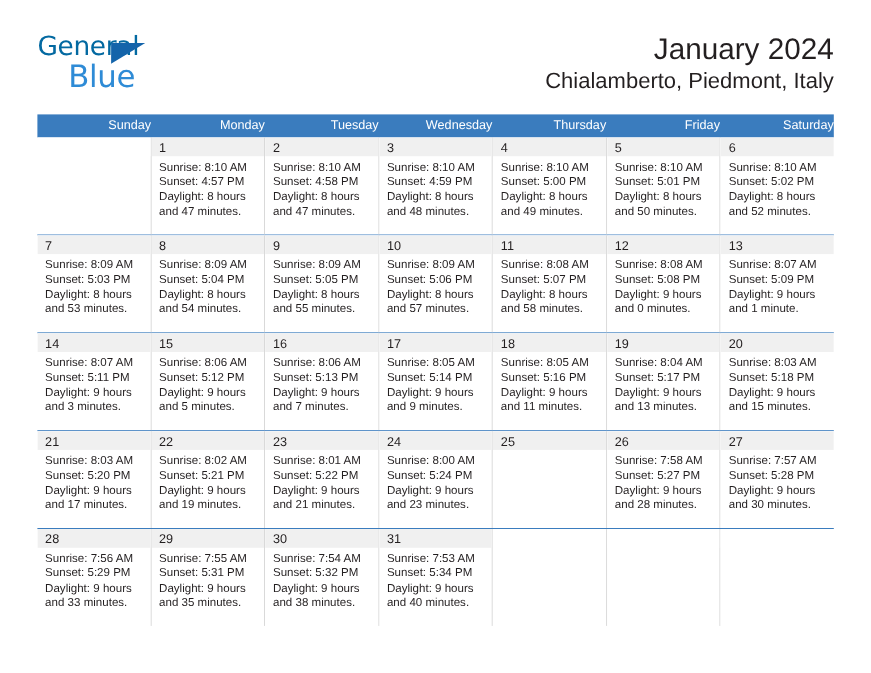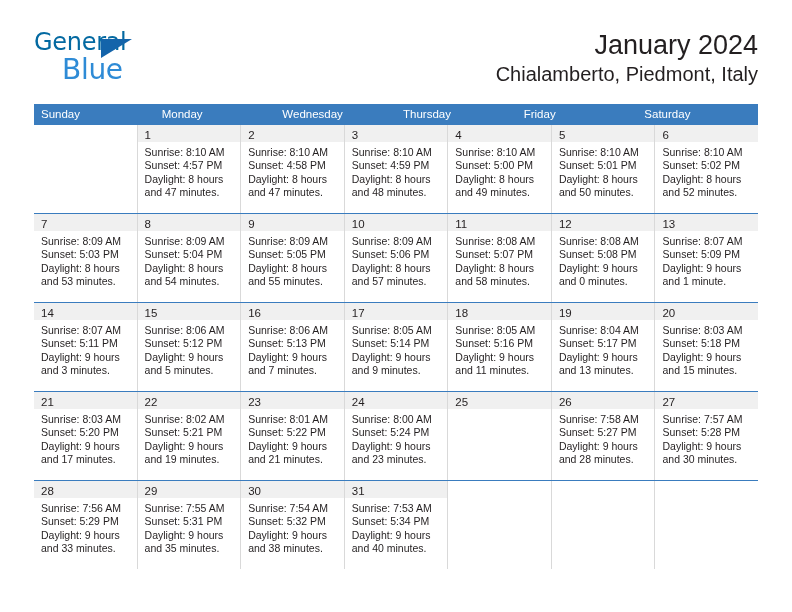--- a/index.html
+++ b/index.html
@@ -106,20 +106,21 @@
     height: 21px;
   }
   .dow-cell {
     flex: 1 1 0;
     color: #ffffff;
     font-size: 11.5px;
     line-height: 21px;
     padding-left: 7px;
     box-sizing: border-box;
     white-space: nowrap;
+    text-align: right;
   }
 
   .week {
     display: flex;
     border-top: 1px solid #3a7cbe;
     height: 88px;
   }
   .week:first-of-type {
     border-top: none;
   }
@@ -182,20 +183,21 @@
       <div class="month-title">January 2024</div>
       <div class="location">Chialamberto, Piedmont, Italy</div>
     </div>
 
   </div>
 
   <div class="calendar">
     <div class="dow-row" id="dow-row">
         <div class="dow-cell">Sunday</div>
         <div class="dow-cell">Monday</div>
+        <div class="dow-cell">Tuesday</div>
         <div class="dow-cell">Wednesday</div>
         <div class="dow-cell">Thursday</div>
         <div class="dow-cell">Friday</div>
         <div class="dow-cell">Saturday</div>
       </div>
     <div id="weeks-container">
         <div class="week">
           <div class="day empty">
             <div class="daynum-band"><span class="daynum"></span></div>
           </div>

